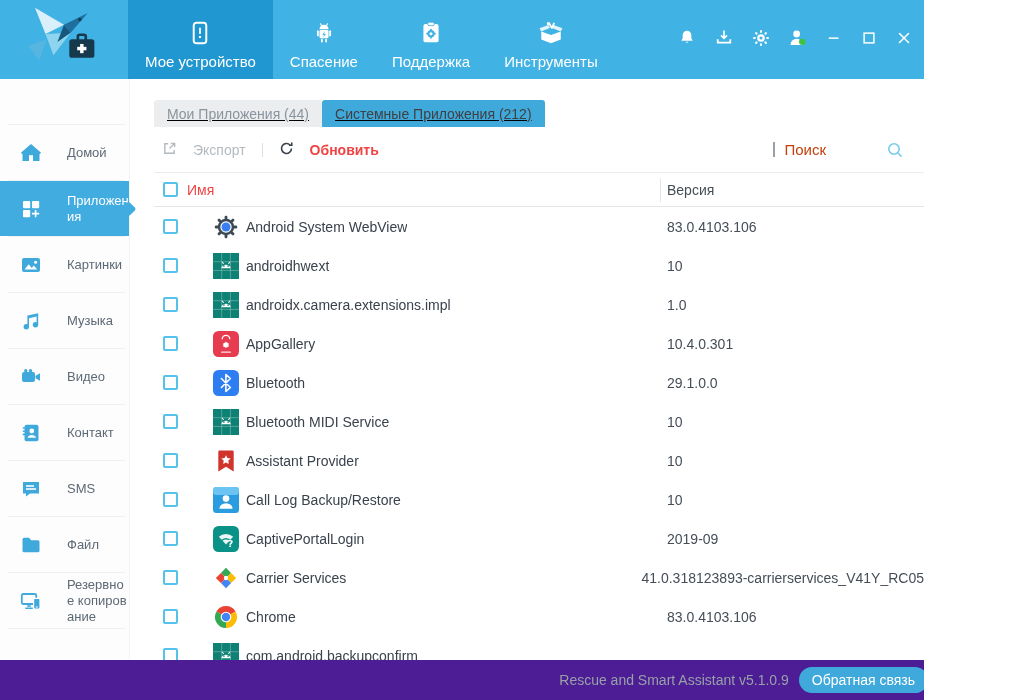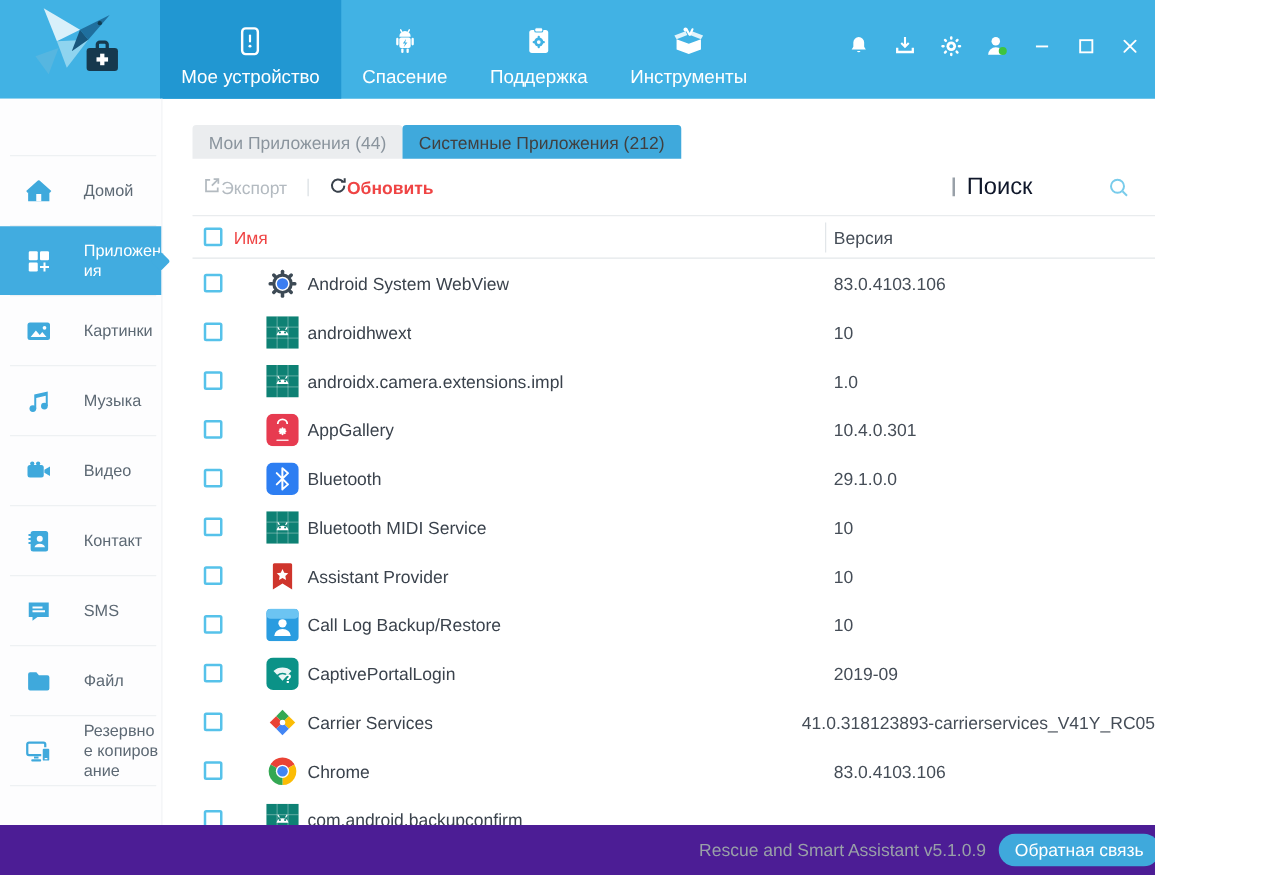--- a/index.html
+++ b/index.html
@@ -25,33 +25,33 @@
   .side-sep{height:1px;background:#eef1f3;margin:0 4px 0 8px;}
   .side-item{height:55px;display:flex;align-items:center;padding-left:18px;cursor:pointer;position:relative;gap:12px;}
   .side-icon{width:26px;height:24px;display:flex;align-items:center;justify-content:center;margin-right:11px;flex:0 0 26px;}
   .side-label{font-size:13px;line-height:16px;color:#5d6974;width:72px;word-break:break-all;}
   .side-item.active{background:#41ace0;}
   .side-item.active .side-label{color:#fff;}
   .notch{position:absolute;right:-5px;top:50%;width:11px;height:11px;background:#41ace0;
     transform:translateY(-50%) rotate(45deg);border-radius:2px;}
   
   main{flex:1;display:flex;flex-direction:column;min-width:0;}
-  .tabs{display:flex;margin:21px 0 0 24px;}
+  .tabs{display:flex;margin:21px 0 0 24px;text-decoration:underline;}
   .tab{height:27px;display:flex;align-items:center;padding:0 13px;font-size:14px;
     background:#ebedef;color:#8a949d;border-radius:3px 3px 0 0;cursor:pointer;white-space:nowrap;}
   .tab.active{background:#3fa9dc;color:#404040;}
   .toolbar{height:46px;display:flex;align-items:center;margin-left:24px;padding:0 20px 0 8px;
     border-bottom:1px solid #e9ecee;}
-  .tool{display:flex;align-items:center;gap:0;font-size:14px;cursor:pointer;}
+  .tool{display:flex;align-items:center;gap:16px;font-size:14px;cursor:pointer;}
   .tool.export{color:#b3bac0;}
   .tool.refresh{color:#ef4444;font-weight:bold;justify-content:flex-end;}
   .vsep{width:1px;height:14px;background:#dadfe3;margin:0 16px;}
   .search{margin-left:auto;display:flex;align-items:center;}
   .caret{width:2px;height:15px;background:#98a0a8;margin-right:9px;}
-  .search-ph{font-size:19px;color:#0f172a;}
+  .search-ph{font-size:15px;color:#c2410c;}
   .search-icon{margin-left:60px;display:flex;cursor:pointer;}
   .thead{height:34px;display:flex;align-items:center;margin-left:24px;padding-left:9px;
     border-bottom:1px solid #e4e7ea;position:relative;}
   .cb{width:15px;height:15px;border:2px solid #56c2ea;border-radius:2px;background:#fff;flex:0 0 15px;cursor:pointer;}
   .name-col{margin-left:9px;width:467px;display:flex;align-items:center;min-width:0;}
   .hd-label{font-size:14px;color:#ef4444;}
   .col-divider{position:absolute;left:506px;top:5px;width:1px;height:24px;background:#e2e6e9;}
   .ver-col{padding-left:13px;font-size:14px;color:#454d57;white-space:nowrap;}
   .tbody{flex:1;overflow:hidden;margin-left:24px;}
   .trow{height:39px;display:flex;align-items:center;padding-left:9px;}

